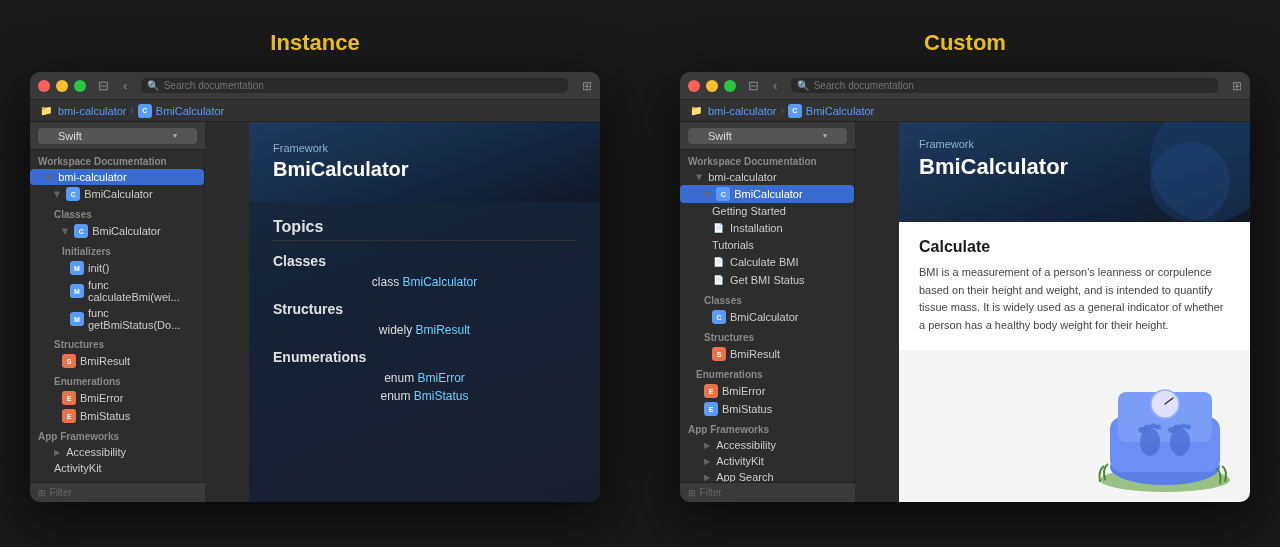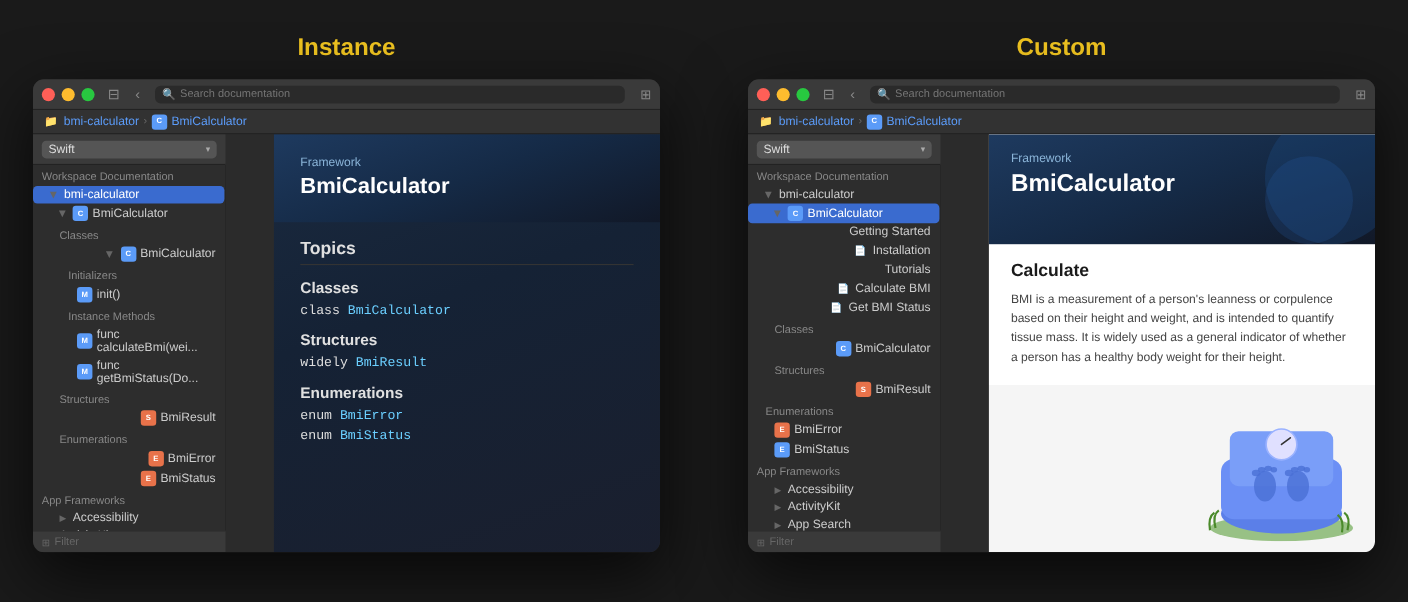--- a/index.html
+++ b/index.html
@@ -149,52 +149,52 @@
       gap: 6px;
       border-bottom: 1px solid #222;
       flex-shrink: 0;
     }
     .sidebar-swift-selector {
       flex: 1;
       background: #555;
       border-radius: 4px;
       color: #ddd;
       font-size: 11px;
-      padding: 2px 6px;
+      padding: 2px 20px;
       display: flex;
       align-items: center;
       justify-content: space-between;
       gap: 36px;
     }
 
     .sidebar-section-label {
       color: #888;
       font-size: 10px;
-      font-weight: 400;
+      font-weight: 700;
       padding: 6px 8px 2px;
       text-transform: none;
     }
 
     .sidebar-item {
       display: flex;
       align-items: center;
       padding: 2px 8px;
       gap: 4px;
       color: #ccc;
       font-size: 11px;
       cursor: pointer;
     }
     .sidebar-item.selected {
       background: #3a6bcf;
       color: #fff;
       border-radius: 4px;
     }
     .sidebar-item.indented-1 { padding-left: 16px; }
     .sidebar-item.indented-2 { padding-left: 24px; }
-    .sidebar-item.indented-3 { padding-left: 32px; justify-content: flex-end; }
+    .sidebar-item.indented-3 { padding-left: 32px; }
     .sidebar-item.indented-4 { padding-left: 40px; }
 
     .item-icon {
       width: 14px;
       height: 14px;
       border-radius: 3px;
       display: flex;
       align-items: center;
       justify-content: center;
       font-size: 8px;
@@ -269,24 +269,25 @@
     .section-heading:first-child { margin-top: 0; }
 
     .sub-heading {
       color: #e0e0e0;
       font-size: 14px;
       font-weight: 600;
       margin: 12px 0 6px;
     }
 
     .code-line {
-      font-family: Liberation Mono, monospace;
+      font-family: Liberation Sans, sans-serif;
       font-size: 12px;
       color: #8ab4d8;
       margin: 3px 0;
+      text-align: center;
     }
     .code-keyword { color: #ddd; }
     .code-type { color: #6bcfff; }
 
     
     .custom-hero {
       background: linear-gradient(160deg, #1e3a5f 0%, #152a46 50%, #111827 100%);
       padding: 20px 24px 16px;
       position: relative;
       overflow: hidden;
@@ -355,21 +356,20 @@
                 <span>BmiCalculator</span>
               </div>
 
               <div class="sidebar-section-label" style="padding-left:32px;">Initializers</div>
 
               <div class="sidebar-item indented-4">
                 <span class="item-icon icon-m" style="font-size:7px;">M</span>
                 <span>init()</span>
               </div>
 
-              <div class="sidebar-section-label" style="padding-left:32px;">Instance Methods</div>
 
               <div class="sidebar-item indented-4">
                 <span class="item-icon icon-m" style="font-size:7px;">M</span>
                 <span>func calculateBmi(wei...</span>
               </div>
               <div class="sidebar-item indented-4">
                 <span class="item-icon icon-m" style="font-size:7px;">M</span>
                 <span>func getBmiStatus(Do...</span>
               </div>
 

